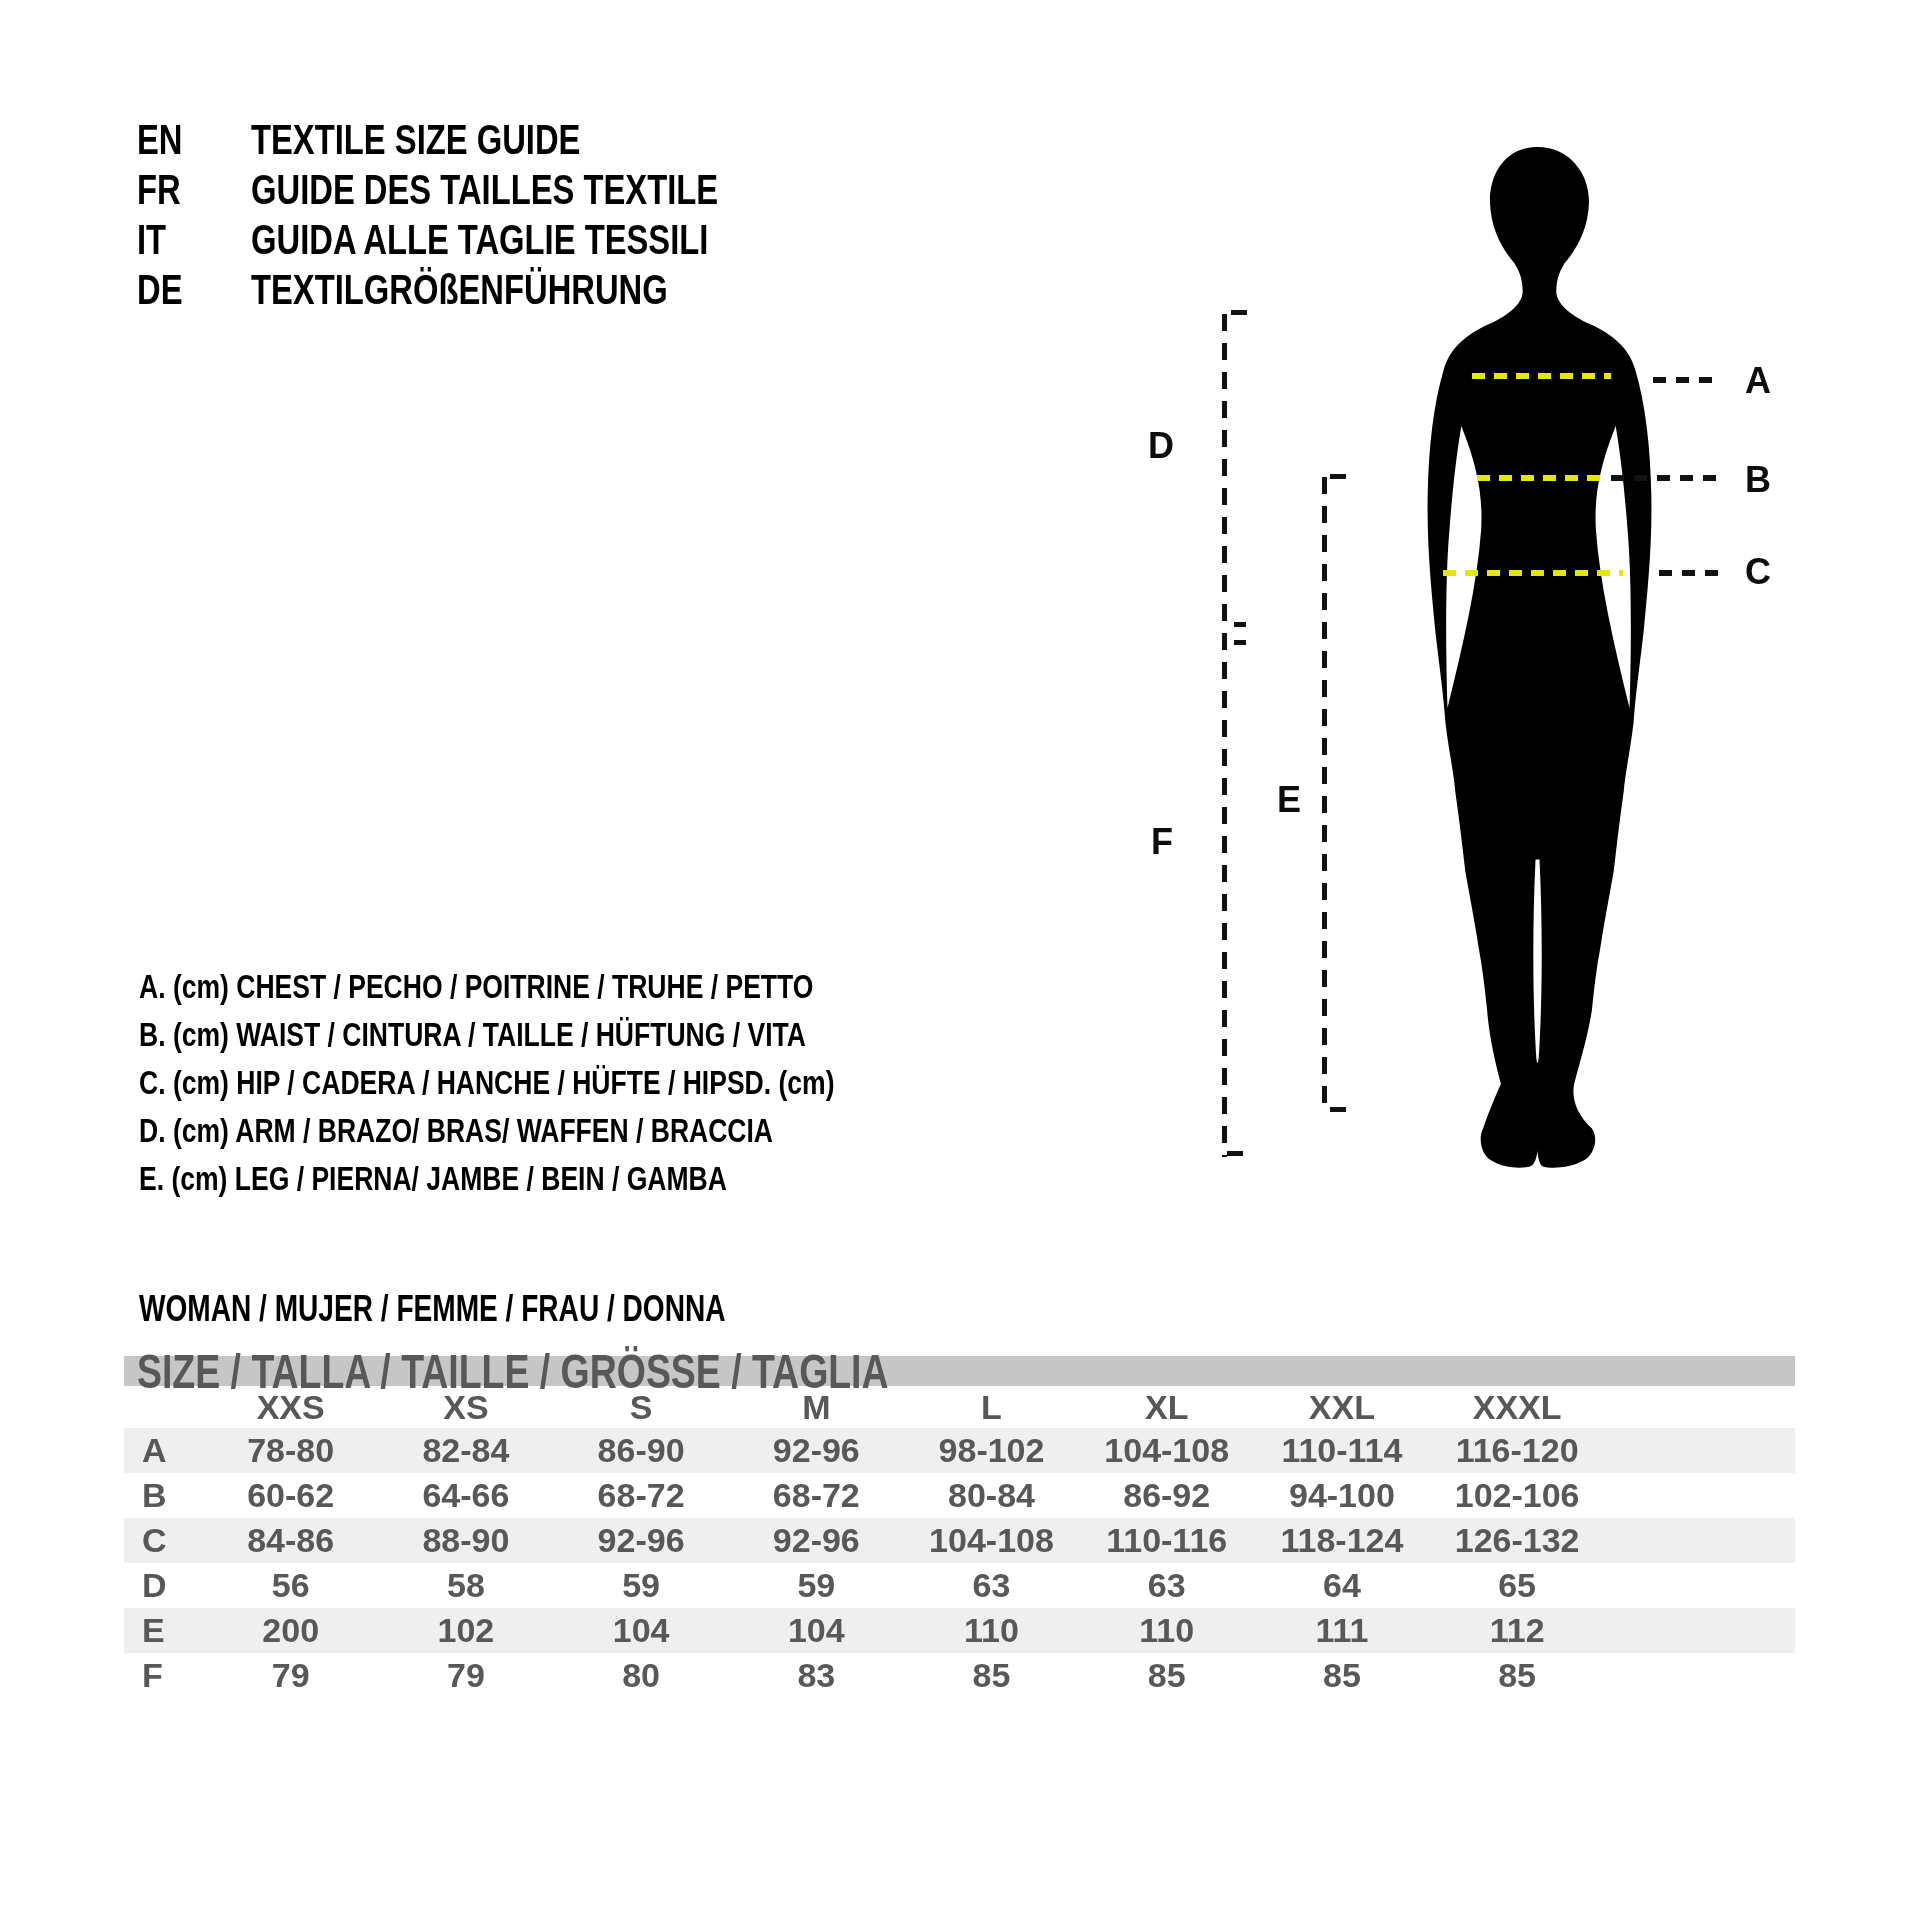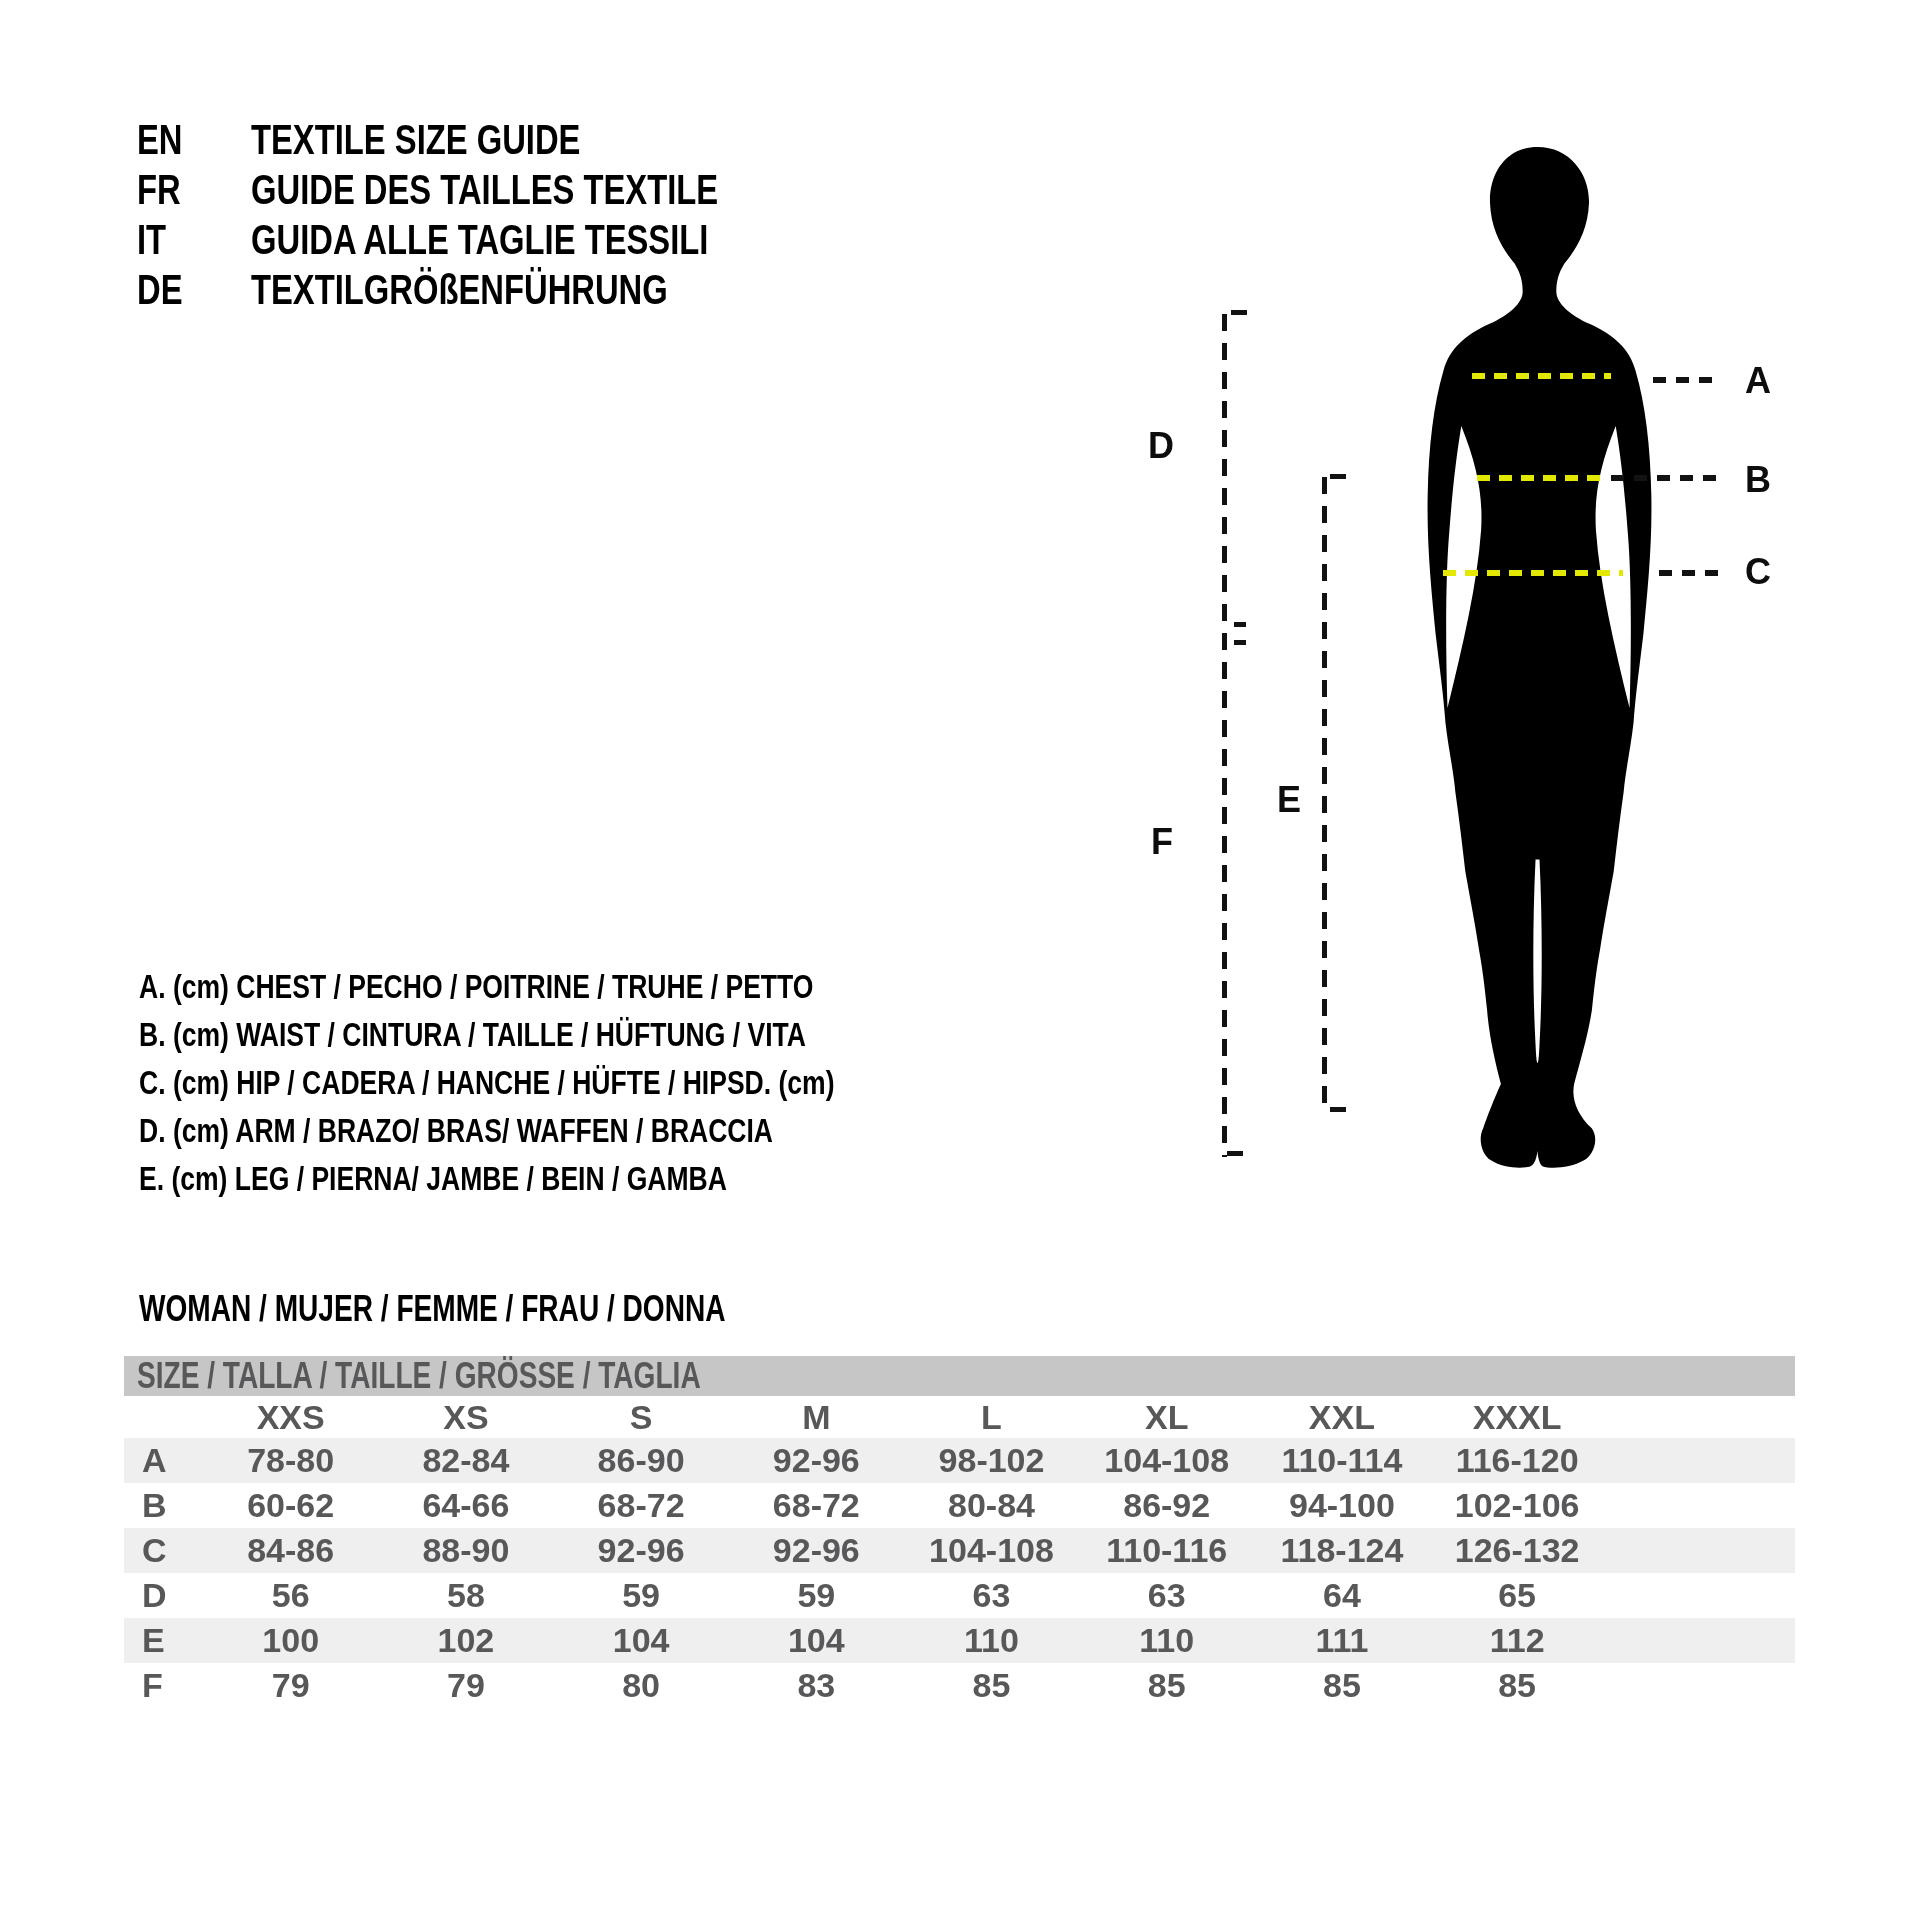--- a/index.html
+++ b/index.html
@@ -16,21 +16,21 @@
 
   
   #legend-block{left:139px;top:962px;font-size:34px;font-weight:700;}
   .legend-row{height:48px;display:flex;align-items:center;}
 
   
   #category-line{left:139px;top:1287px;font-size:36px;font-weight:700;height:44px;display:flex;align-items:center;}
 
   
   #size-table-wrap{left:124px;top:1356px;width:1671px;}
-  #table-header-bar{height:40px;background:#c6c6c6;color:#58585a;font-size:36px;font-weight:700;
+  #table-header-bar{height:30px;background:#c6c6c6;color:#58585a;font-size:48px;font-weight:700;
                     display:flex;align-items:center;padding-left:13px;box-sizing:border-box;}
   table{border-collapse:collapse;table-layout:fixed;width:1671px;color:#58585a;
         font-size:34px;font-weight:700;}
   td{text-align:center;padding:0;overflow:hidden;}
   tr.sizes-row td{height:42px;}
   tr.data-row td{height:45px;}
   tr.band{background:#efefef;}
   td.rl{text-align:left;padding-left:18px;}
 
   
@@ -243,21 +243,21 @@
       <td>59</td>
       <td>59</td>
       <td>63</td>
       <td>63</td>
       <td>64</td>
       <td>65</td>
       <td></td>
     </tr>
     <tr class="data-row band">
       <td class="rl">E</td>
-      <td>100</td>
+      <td>200</td>
       <td>102</td>
       <td>104</td>
       <td>104</td>
       <td>110</td>
       <td>110</td>
       <td>111</td>
       <td>112</td>
       <td></td>
     </tr>
     <tr class="data-row">

